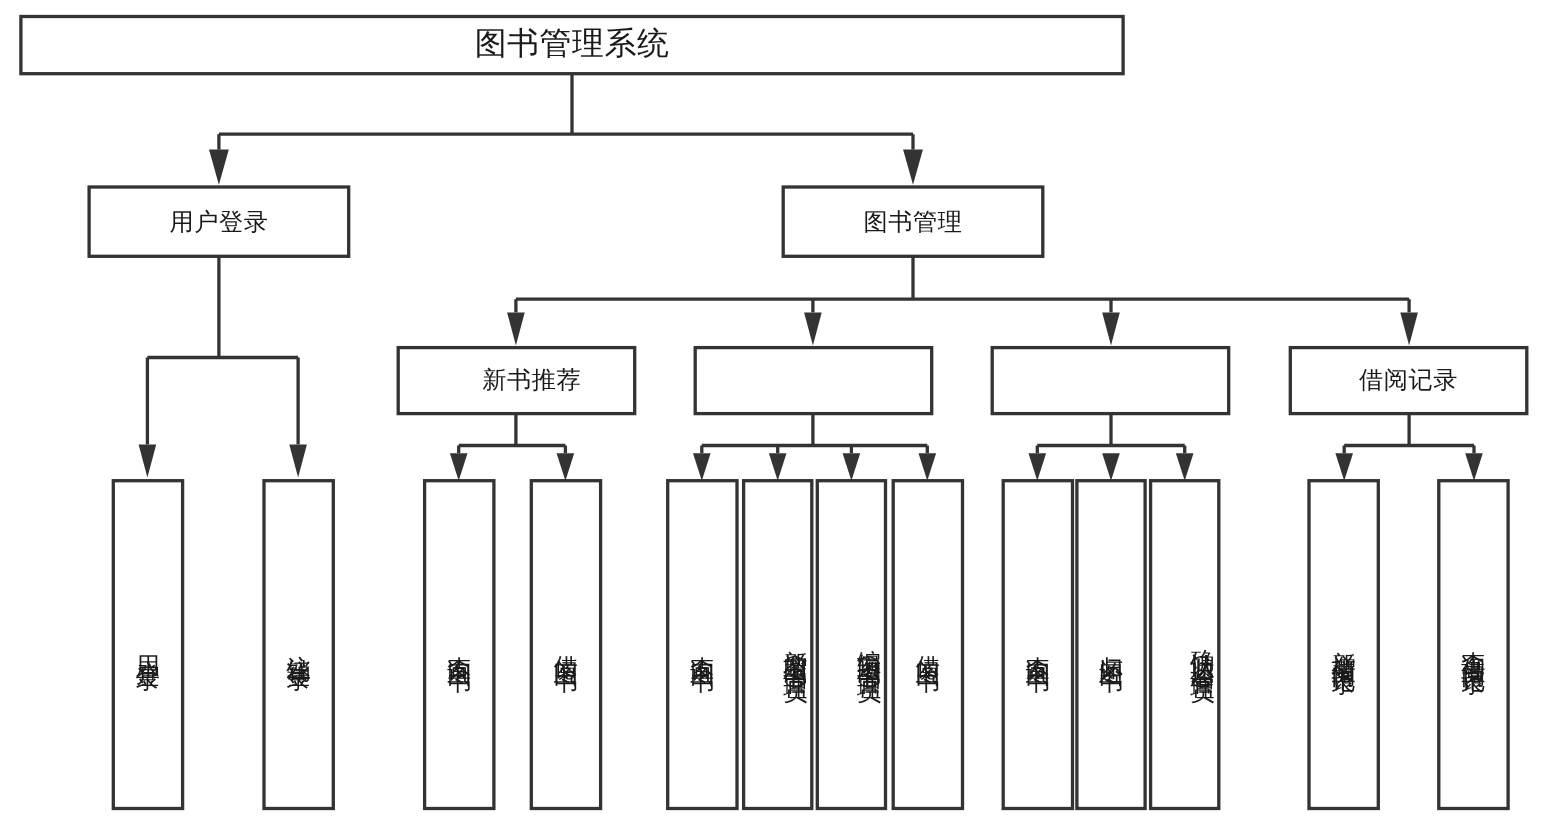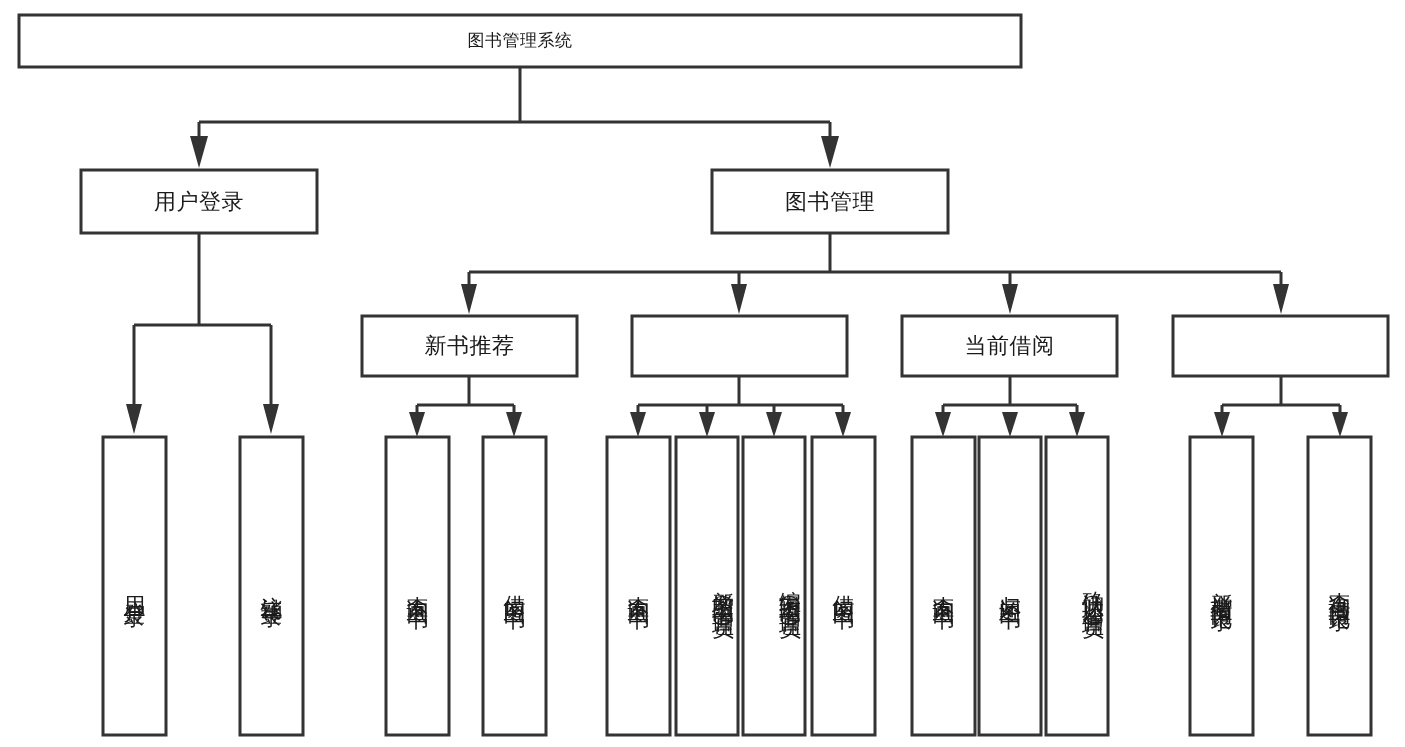--- a/index.html
+++ b/index.html
@@ -47,21 +47,21 @@
     align-items: center;
     justify-content: center;
     font-size: 22px;
     color: #1a1a1a;
     line-height: 1.15;
     letter-spacing: 0.5px;
     white-space: nowrap;
     pointer-events: none;
   }
   .node-label-h.root {
-    font-size: 17px;
+    font-size: 29px;
   }
   
   .node-label-v {
     position: absolute;
     display: flex;
     align-items: center;
     justify-content: center;
     writing-mode: vertical-rl;
     text-orientation: upright;
     font-size: 22px;
@@ -187,25 +187,25 @@
     <rect class="node-box" x="1308" y="437" width="63" height="298"></rect>
 
   </svg>
 
   <div class="node-label-h root" style="left:19px; top:15px; width:1002px; height:52px;">图书管理系统</div>
 
   <div class="node-label-h" style="left:81px; top:170px; width:236px; height:63px;">用户登录</div>
 
   <div class="node-label-h" style="left:712px; top:170px; width:236px; height:63px;font-family:Liberation Serif, serif;">图书管理</div>
 
-  <div class="node-label-h" style="left:362px; top:316px; width:215px; height:60px;">新书推荐</div>
-
-
-  <div class="node-label-h" style="left:902px; top:316px; width:215px; height:60px;">当前借阅</div>
-
+  <div class="node-label-h" style="left:376px; top:316px; width:215px; height:60px;">新书推荐</div>
+
+
+
+  <div class="node-label-h" style="left:1173px; top:316px; width:215px; height:60px;">借阅记录</div>
 
   <div class="node-label-v" style="left:103px; top:437px; width:63px; height:298px;">用户登录</div>
 
   <div class="node-label-v" style="left:240px; top:437px; width:63px; height:298px;">注销登录</div>
 
   <div class="node-label-v" style="left:386px; top:437px; width:63px; height:298px;">查询图书</div>
 
   <div class="node-label-v" style="left:483px; top:437px; width:63px; height:298px;">借阅图书</div>
 
   <div class="node-label-v" style="left:607px; top:437px; width:63px; height:298px;">查询图书</div>

